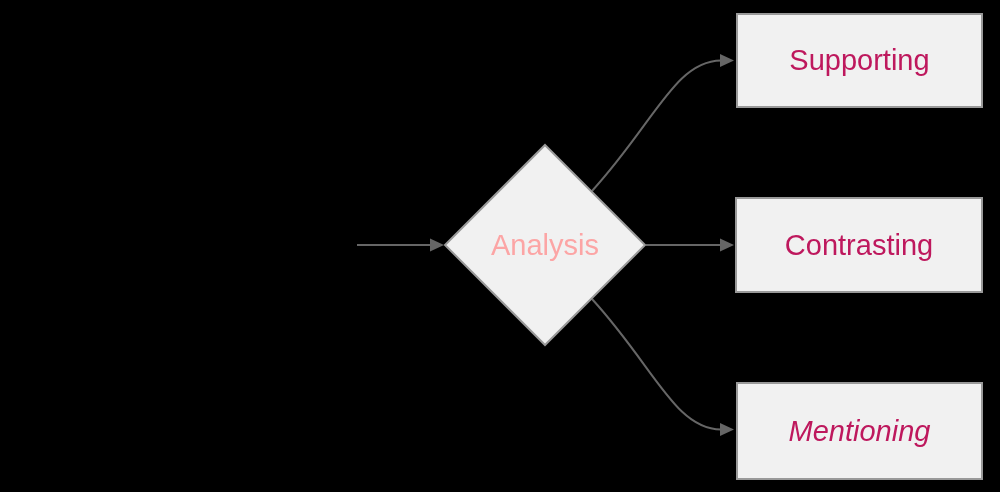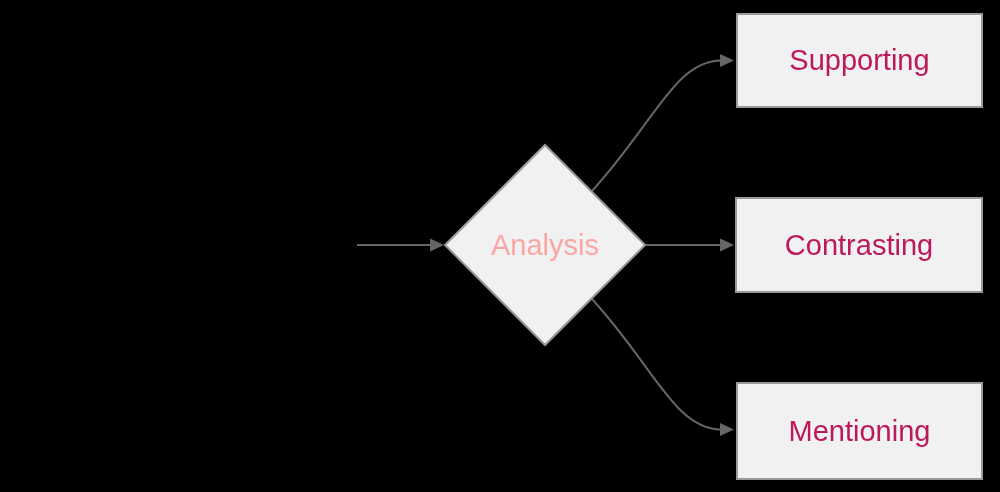--- a/index.html
+++ b/index.html
@@ -32,21 +32,21 @@
     justify-content: center;
     color: #be185d;
     font-size: 29px;
     line-height: 1.2;
     text-align: center;
     white-space: nowrap;
   }
   .node-citation    { left: 13px;  top: 196px; width: 343px; height: 96px; }
   .node-supporting  { left: 736px; top: 13px;  width: 247px; height: 95px; }
   .node-contrasting { left: 735px; top: 197px; width: 248px; height: 96px; }
-  .node-mentioning  { left: 736px; top: 382px; width: 247px; height: 98px; }
+  .node-mentioning  { left: 736px; top: 382px; width: 247px; height: 98px; font-style: italic; }
   .diamond-label {
     position: absolute;
     left: 445px;
     top: 145px;
     width: 200px;
     height: 200px;
     display: flex;
     align-items: center;
     justify-content: center;
     color: #fca5a5;

